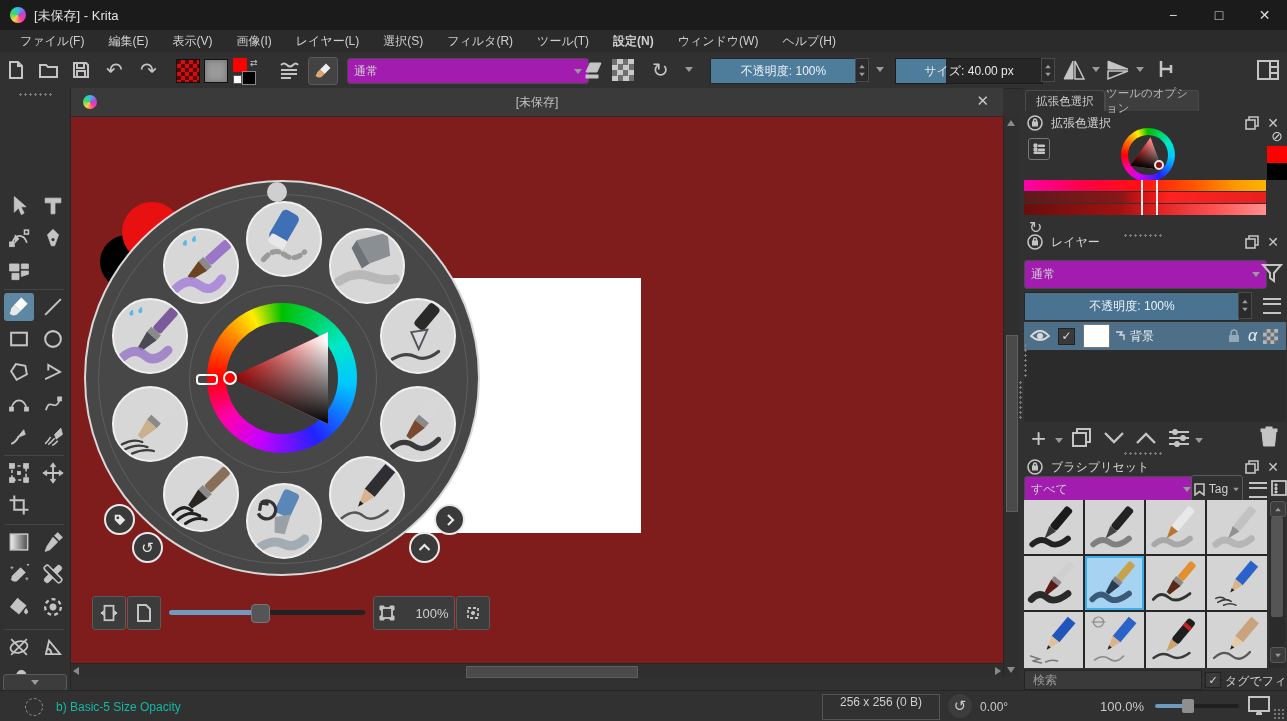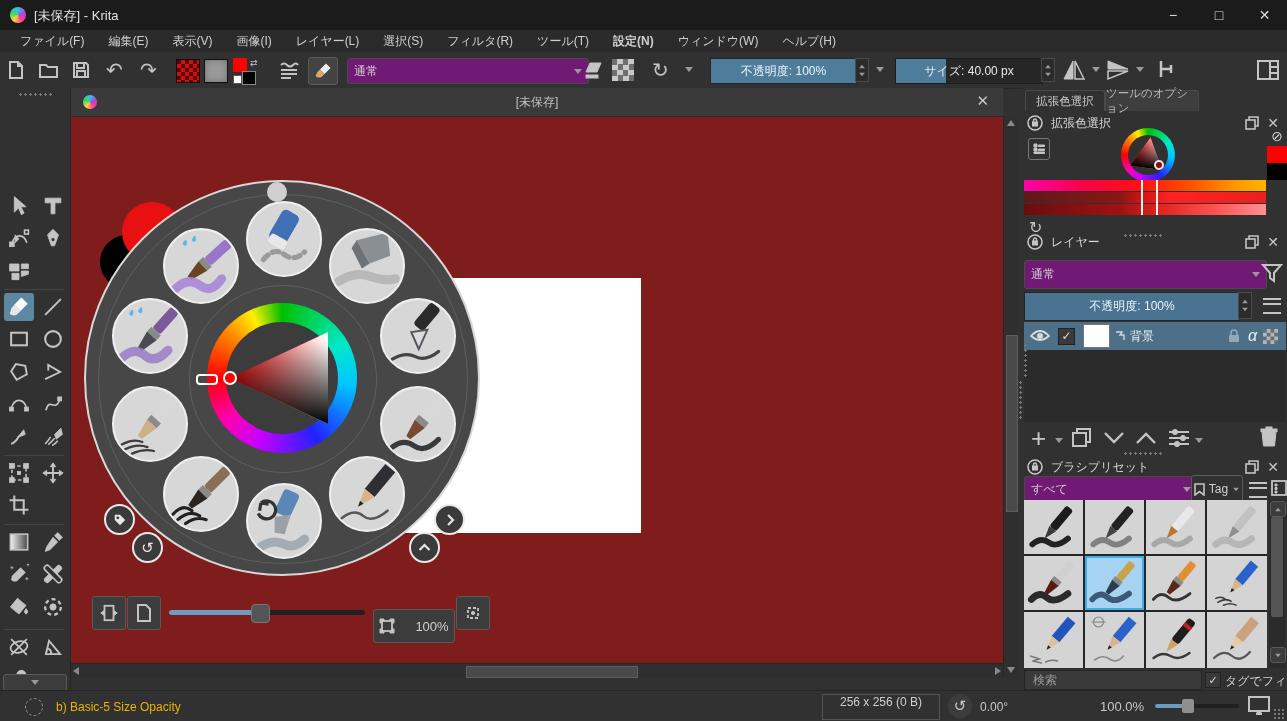--- a/index.html
+++ b/index.html
@@ -7,21 +7,21 @@
        font-family:"Liberation Sans","DejaVu Sans",sans-serif;color:#cfcfcf;
        overflow:hidden;font-size:12px;}
   .a{position:absolute;}
   .ic{fill:#c4c4c4;stroke:#c4c4c4;}
   .noF{fill:none;}
   svg{display:block;}
   .tbx-btn{width:30px;height:28px;display:flex;align-items:center;justify-content:center;border-radius:3px;}
   .tbx-sel{background:#5e87a3;}
   .sep-h{height:1px;background:#454545;}
   .btn-dark{background:#3c3c3c;border:1px solid #5a5a5a;border-radius:3px;display:flex;align-items:center;justify-content:center;color:#cfcfcf;}
-  .dd{background:#701a75;border:1px solid #4a4a4a;border-radius:3px;display:flex;align-items:center;padding:0 6px;}
+  .dd{background:#a21caf;border:1px solid #4a4a4a;border-radius:3px;display:flex;align-items:center;padding:0 6px;}
   .dd .arr{margin-left:auto;}
   .tri-d{width:0;height:0;border-left:4px solid transparent;border-right:4px solid transparent;border-top:5px solid #9a9a9a;}
   .tri-u{width:0;height:0;border-left:4px solid transparent;border-right:4px solid transparent;border-bottom:5px solid #9a9a9a;}
   .spin{display:flex;flex-direction:column;justify-content:center;gap:3px;background:#2b2b2b;border:1px solid #4a4a4a;align-items:center;}
   .checker{background:repeating-conic-gradient(#c9c9c9 0% 25%,#6f6f6f 0% 50%) 0 0/10px 10px;}
   .circle-btn{border-radius:50%;background:#3a3a3a;border:2px solid #e9e9e9;display:flex;align-items:center;justify-content:center;}
   .docker-title{display:flex;align-items:center;gap:8px;color:#d6d6d6;font-size:12px;}
   .hamb{width:18px;height:12px;border-top:2px solid #c4c4c4;border-bottom:2px solid #c4c4c4;}
   .hamb:before{content:"";display:block;height:2px;background:#c4c4c4;margin-top:3px;}
   .dots-h{background-image:radial-gradient(#7a7a7a 1px,transparent 1.2px);background-size:5px 5px;background-repeat:repeat-x;height:5px;}
@@ -506,21 +506,21 @@
         </div>
     <div class="a btn-dark" style="left:38px;top:0;width:32px;height:32px;">
       <svg width="16" height="18" viewBox="0 0 16 18">
             <path class="ic noF" style="stroke-width:2" d="M2 1 h8 l4 4 v12 H2 z"></path>
           </svg>
         </div>
     <div class="a" style="left:80px;top:14px;width:196px;height:5px;background:#222;border-radius:3px;">
       <div class="a" style="left:0;top:0;width:88px;height:5px;background:#6d9cc0;border-radius:3px;"></div>
       <div class="a" style="left:82px;top:-6px;width:17px;height:17px;background:#555;border:1px solid #777;border-radius:4px;"></div>
     </div>
-    <div class="a btn-dark" style="left:284px;top:0;width:80px;height:32px;gap:20px;margin-top:13px;">
+    <div class="a btn-dark" style="left:284px;top:0;width:80px;height:32px;gap:20px;">
       <svg width="16" height="16" viewBox="0 0 16 16">
             <rect x="3" y="3" width="10" height="10" class="ic noF" style="stroke-width:1.8"></rect>
             <path class="ic" d="M1 1 h4 v2 H3 v2 H1 z M11 1 h4 v4 h-2 V3 h-2 z M1 11 h2 v2 h2 v2 H1 z M13 11 h2 v4 h-4 v-2 h2 z"></path>
           </svg>
       <span style="font-size:13px;">100%</span>
     </div>
     <div class="a btn-dark" style="left:367px;top:0;width:32px;height:32px;">
       <svg width="16" height="16" viewBox="0 0 16 16">
             <rect x="3" y="3" width="10" height="10" class="ic noF" style="stroke-width:1.8;stroke-dasharray:3 2"></rect>
             <circle cx="8" cy="8" r="1.6" class="ic"></circle>
@@ -804,21 +804,21 @@
         </div>
   </div>
 
   <input class="search a" style="left: 1px; top: 582px; width: 160px; height: 18px;" placeholder="検索">
   <div class="a" style="left:182px;top:584px;width:14px;height:14px;background:#3a3a3a;border:1px solid #222;color:#ddd;font-size:11px;line-height:14px;text-align:center;">✓</div>
   <span class="a" style="left:202px;top:585px;color:#cfcfcf;">タグでフィルタ</span>
 </div>
 
 <div class="a" style="left:0;top:690px;width:1287px;height:31px;background:#313131;border-top:1px solid #262626;">
   <div class="a" style="left:25px;top:7px;width:16px;height:16px;border:1.6px dashed #9a9a9a;border-radius:50%;"></div>
-  <span class="a" style="left:56px;top:9px;color:#eab308;">b) Basic-5 Size Opacity</span>
+  <span class="a" style="left:56px;top:9px;color:#14b8a6;">b) Basic-5 Size Opacity</span>
   <div class="a" style="left:822px;top:3px;width:116px;height:24px;border:1px solid #555;display:flex;align-items:flex-start;justify-content:center;">
     <span>256 x 256 (0 B)</span>
   </div>
   <div class="a" style="left:948px;top:3px;width:24px;height:24px;border-radius:50%;background:#3c3c3c;color:#c8c8c8;font-size:15px;display:flex;align-items:center;justify-content:center;">↺</div>
   <span class="a" style="left:980px;top:9px;color:#c8c8c8;">0.00°</span>
   <span class="a" style="left:1100px;top:8px;color:#c8c8c8;font-size:13px;">100.0%</span>
   <div class="a" style="left:1155px;top:13px;width:84px;height:4px;background:#1f1f1f;border-radius:2px;">
     <div class="a" style="left:0;top:0;width:32px;height:4px;background:#6d9cc0;border-radius:2px;"></div>
     <div class="a" style="left:27px;top:-5px;width:12px;height:14px;background:#8f8f8f;border-radius:2px;"></div>
   </div>

